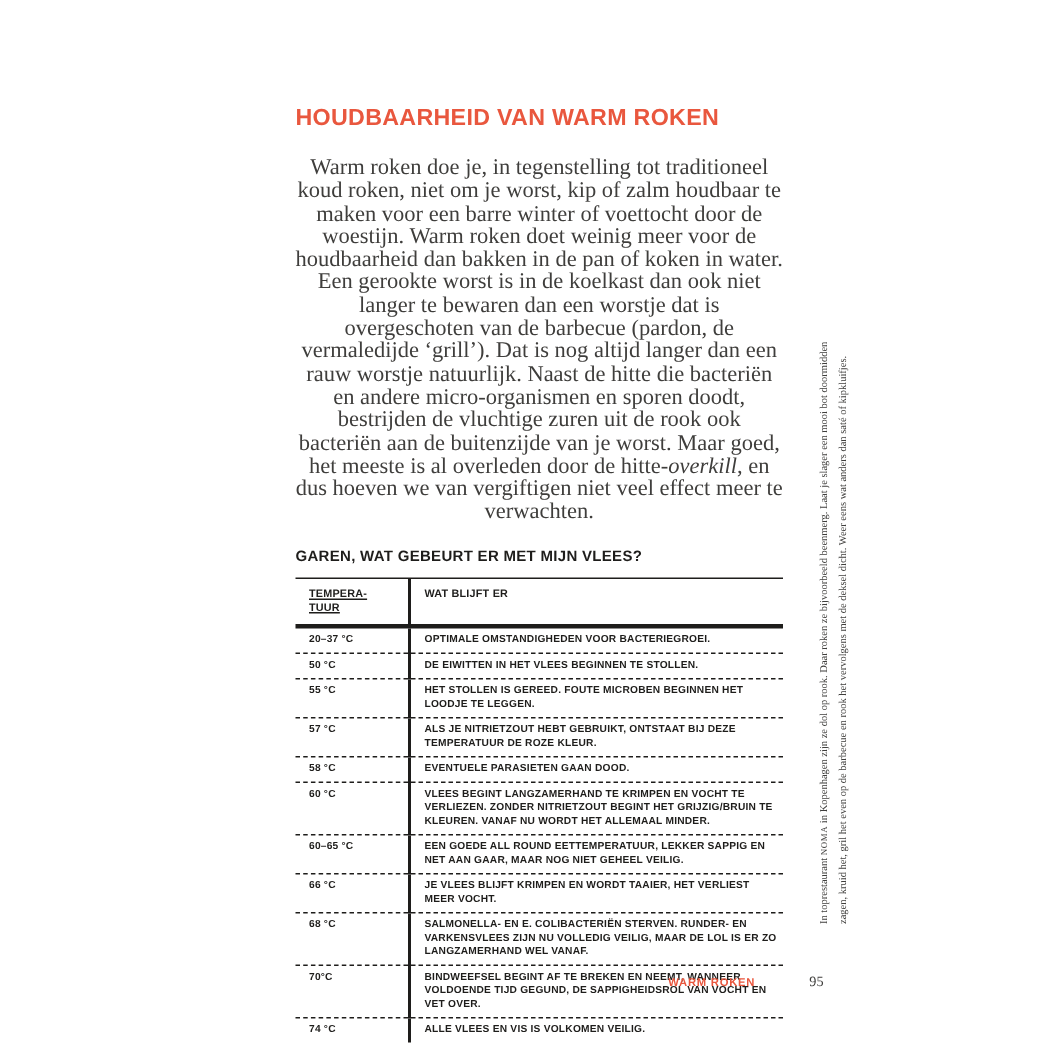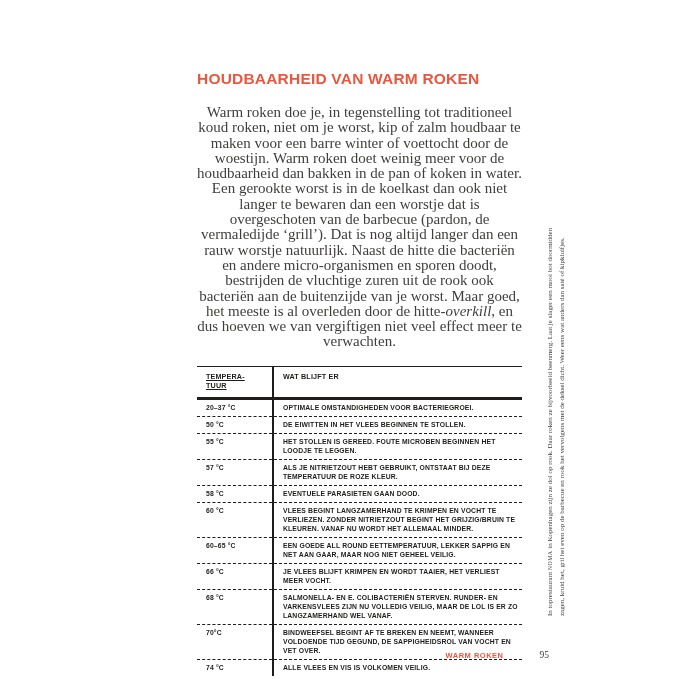--- a/index.html
+++ b/index.html
@@ -122,20 +122,21 @@
 <body>
 
 <div class="page">
 
   <div class="content">
 
     <h1 class="article-title">HOUDBAARHEID VAN WARM ROKEN</h1>
 
     <p class="intro"><span>Warm roken doe je, in tegenstelling tot traditioneel koud roken, niet om je worst, kip of zalm houdbaar te maken voor een barre winter of voettocht door de woestijn. Warm roken doet weinig meer voor de houdbaarheid dan bakken in de pan of koken in water. Een gerookte worst is in de koelkast dan ook niet langer te bewaren dan een worstje dat is overgeschoten van de barbecue (pardon, de vermaledijde ‘grill’). Dat is nog altijd langer dan een rauw worstje natuurlijk. Naast de hitte die bacteriën en andere micro-organismen en sporen doodt, bestrijden de vluchtige zuren uit de rook ook bacteriën aan de buitenzijde van je worst. Maar goed, het meeste is al overleden door de hitte-</span><em>overkill</em><span>, en dus hoeven we van vergiftigen niet veel effect meer te verwachten.</span></p>
 
+    <h2 class="table-heading">GAREN, WAT GEBEURT ER MET MIJN VLEES?</h2>
 
     <table class="temp-table">
       <thead>
         <tr>
           <th class="col-temp">TEMPERA-
 TUUR</th>
           <th>WAT BLIJFT ER</th>
         </tr>
       </thead>
       <tbody>

